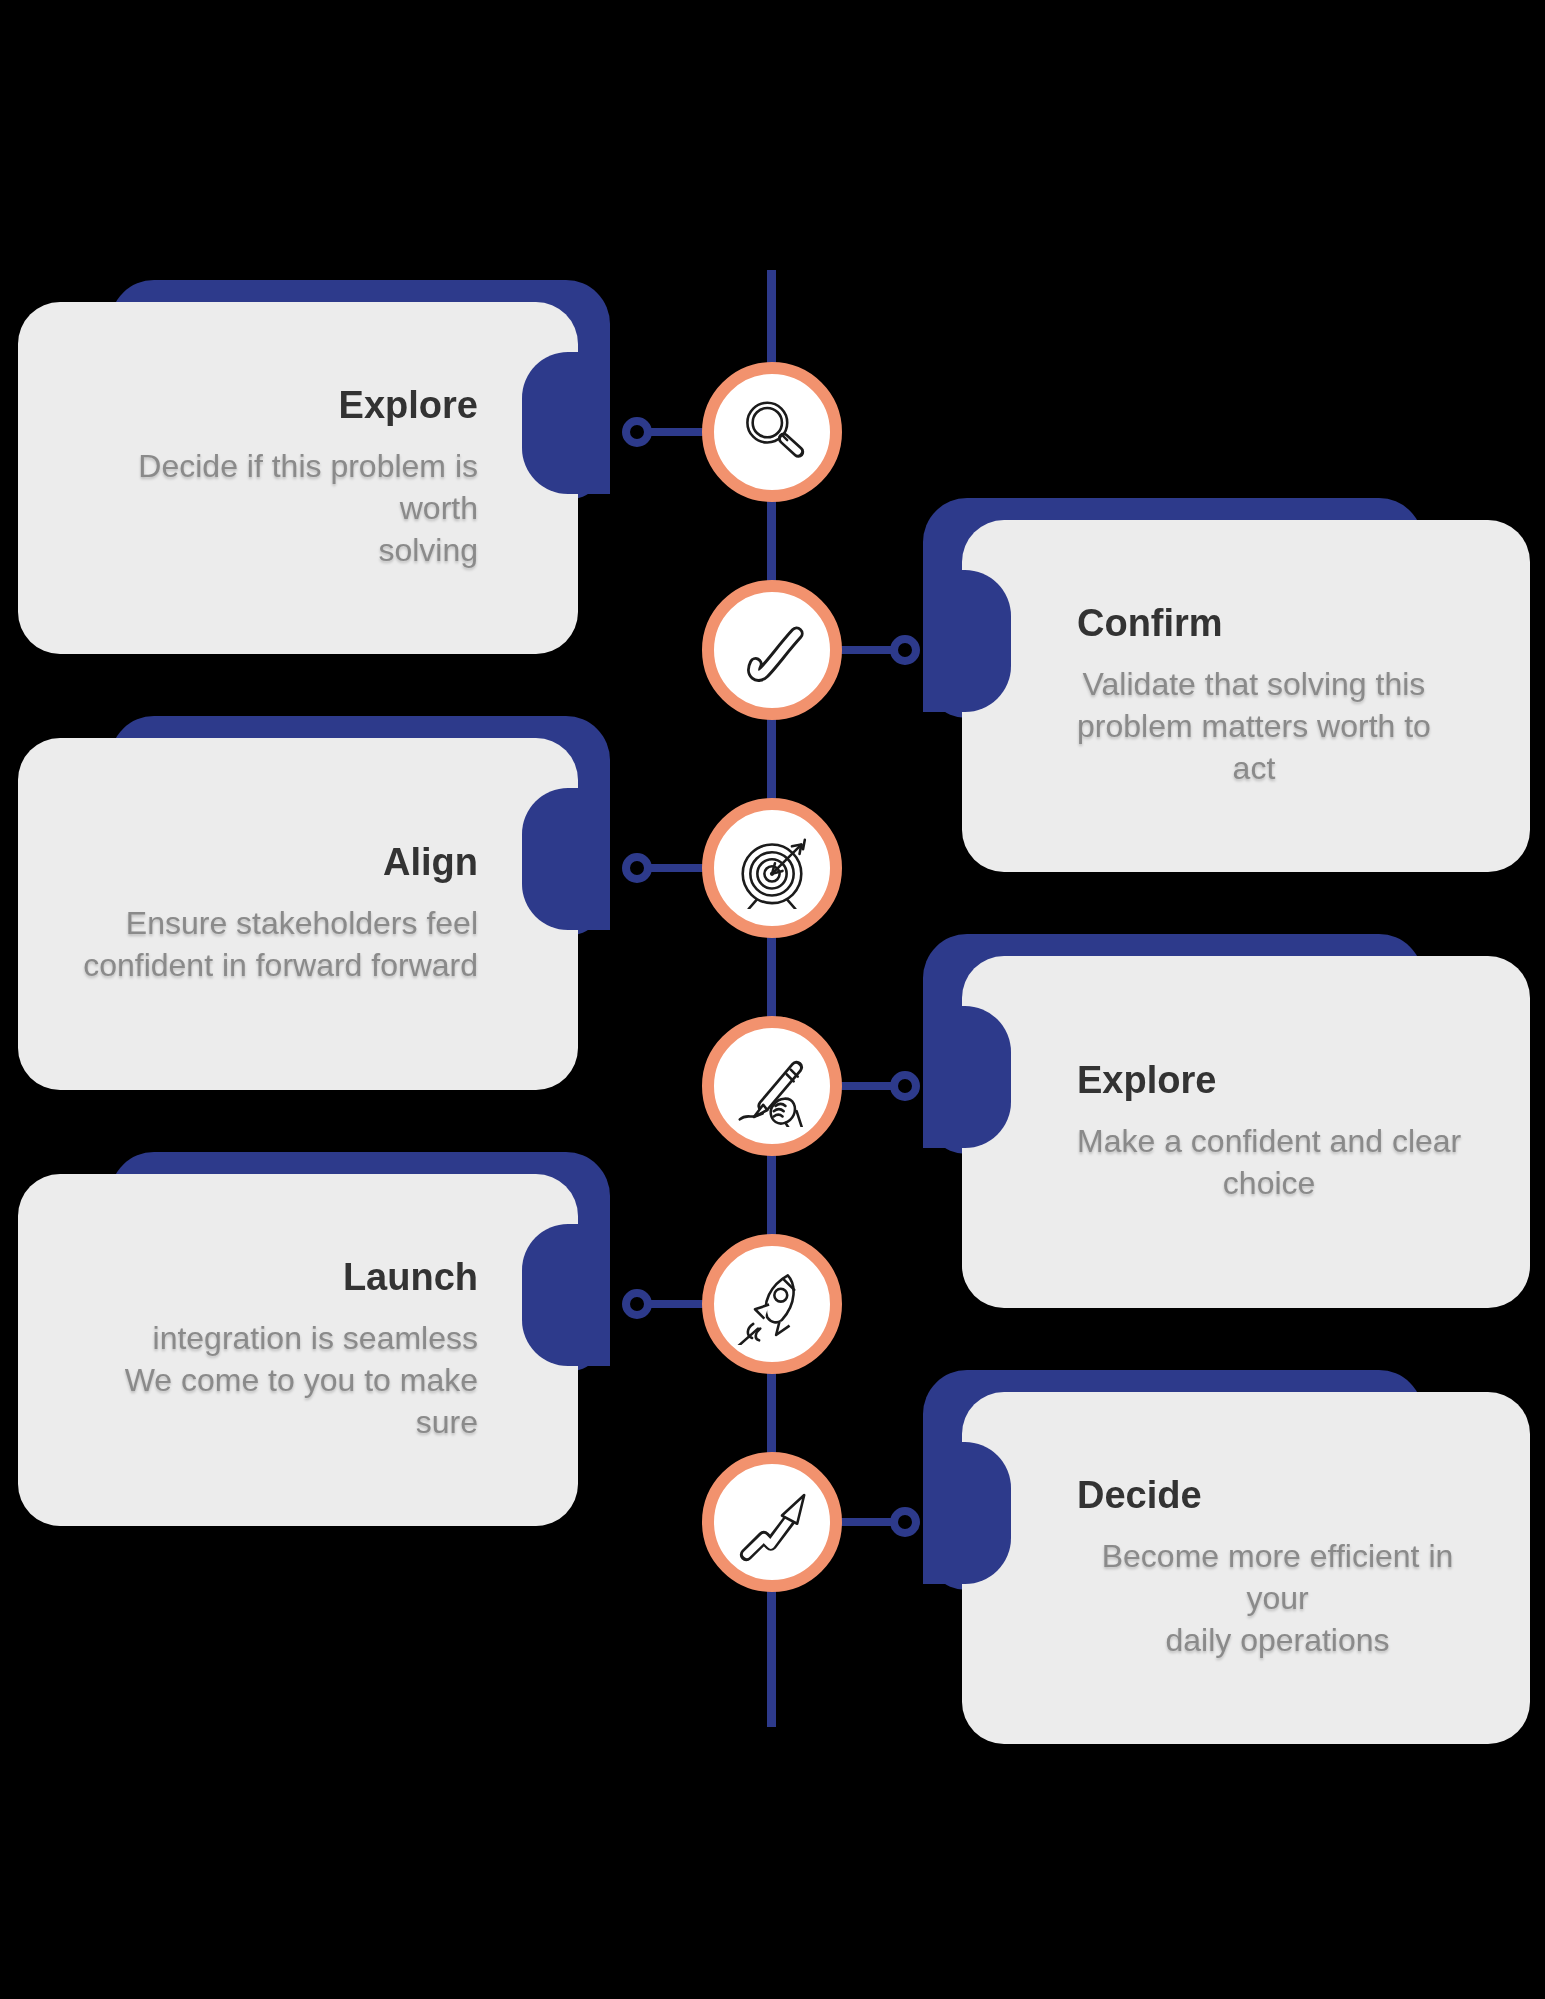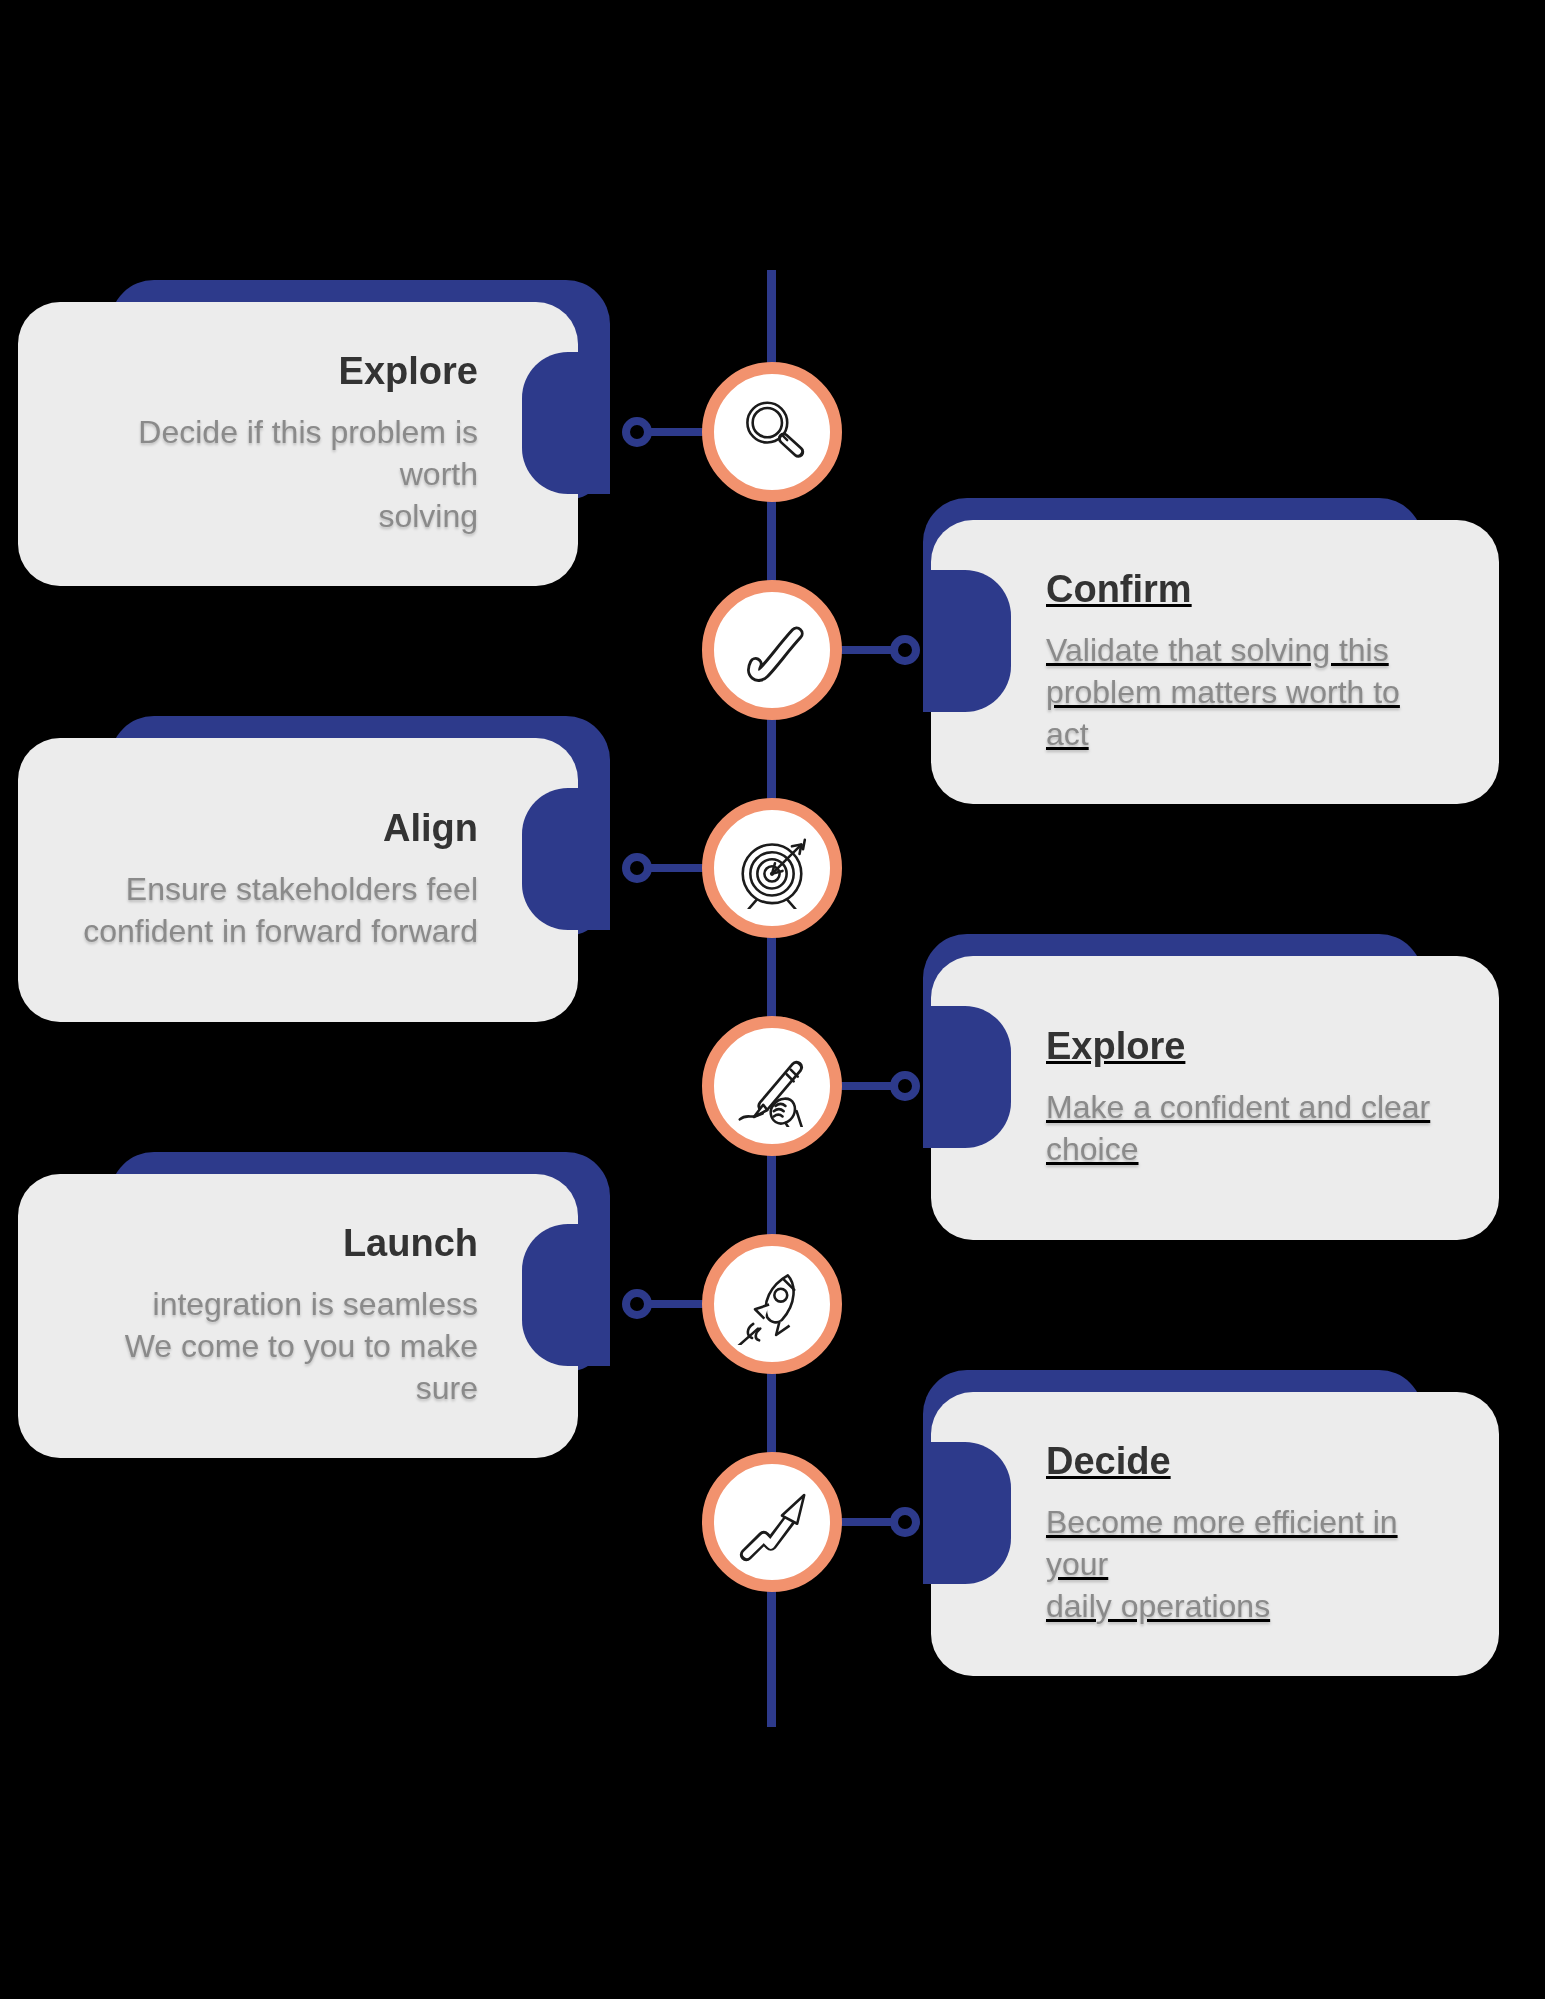--- a/index.html
+++ b/index.html
@@ -24,26 +24,26 @@
   .step{position:absolute;inset:0;pointer-events:none;}
   
   .card-shadow{
     position:absolute;top:calc(var(--y) - 152px);width:500px;height:220px;
     background:var(--accent-blue);border-radius:44px;
   }
   .left  .card-shadow{left:110px;}
   .right .card-shadow{left:923px;}
   
   .card{
-    position:absolute;top:calc(var(--y) - 130px);height:284px;
+    position:absolute;top:calc(var(--y) - 130px);height:352px;
     background:var(--card-bg);border-radius:42px;box-sizing:border-box;
     display:flex;flex-direction:column;justify-content:center;gap:21px;
   }
   .left  .card{left:18px;width:560px;align-items:flex-end;text-align:right;padding:20px 100px 20px 52px;}
-  .right .card{left:931px;width:568px;align-items:flex-start;text-align:left;padding:20px 52px 20px 115px;text-decoration:underline;}
+  .right .card{left:962px;width:568px;align-items:flex-start;text-align:center;padding:20px 52px 20px 115px;}
   
   .tab{
     position:absolute;top:calc(var(--y) - 80px);width:88px;height:142px;
     background:var(--accent-blue);
   }
   .left  .tab{left:522px;border-radius:46px 0 0 46px;}
   .right .tab{left:923px;border-radius:0 46px 46px 0;}
   
   .dot{
     position:absolute;top:calc(var(--y) - 15px);width:14px;height:14px;

